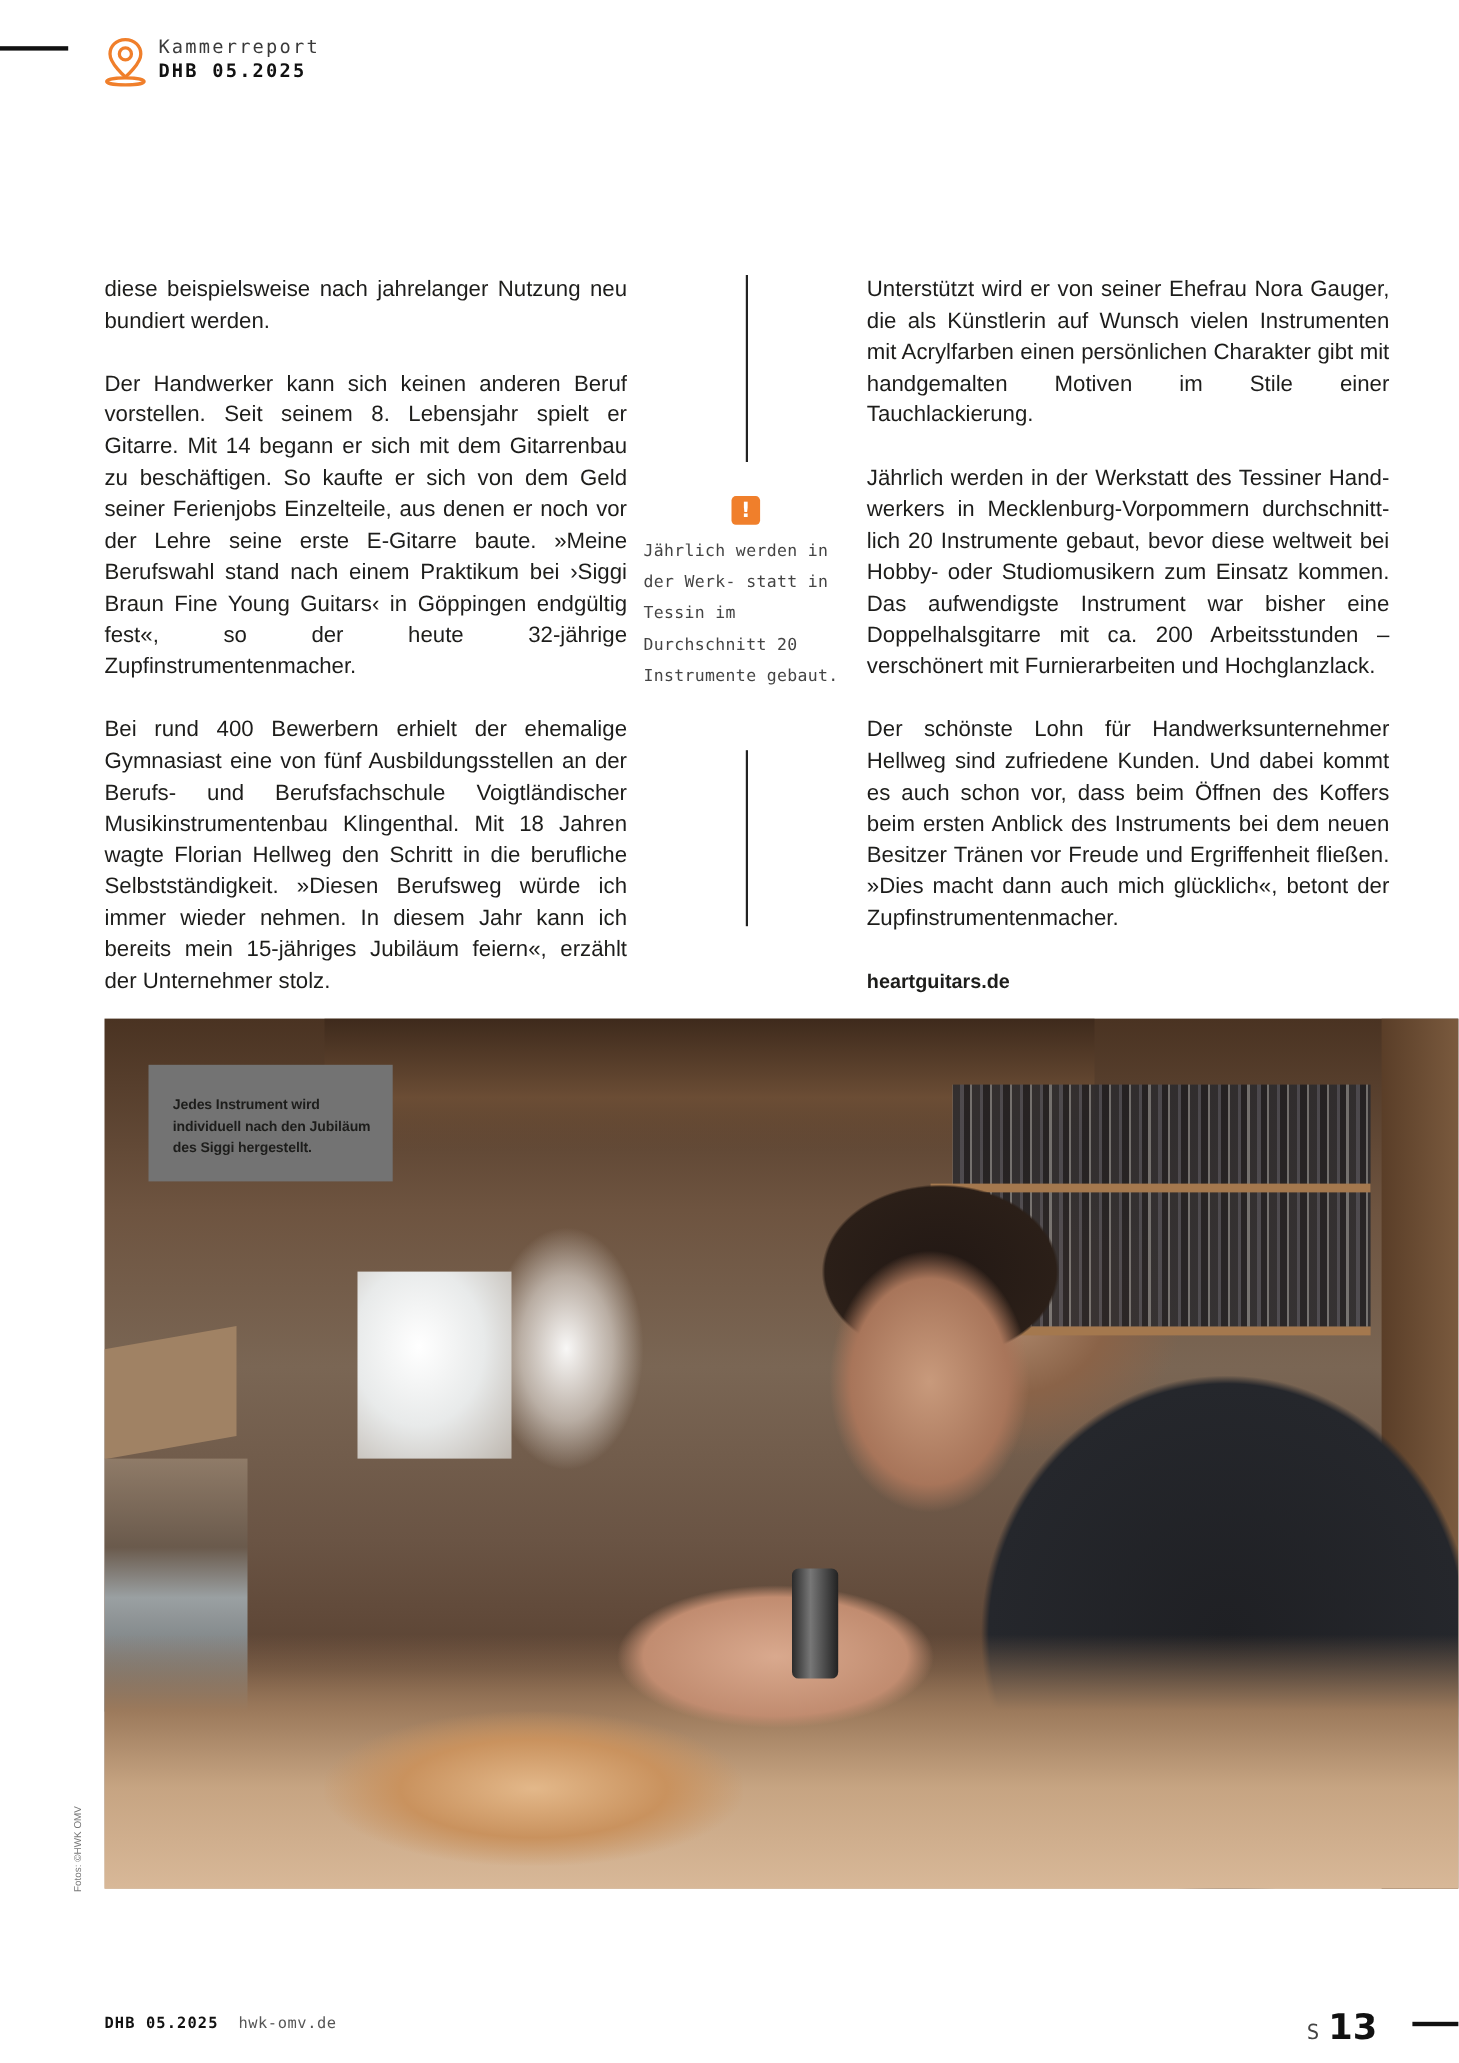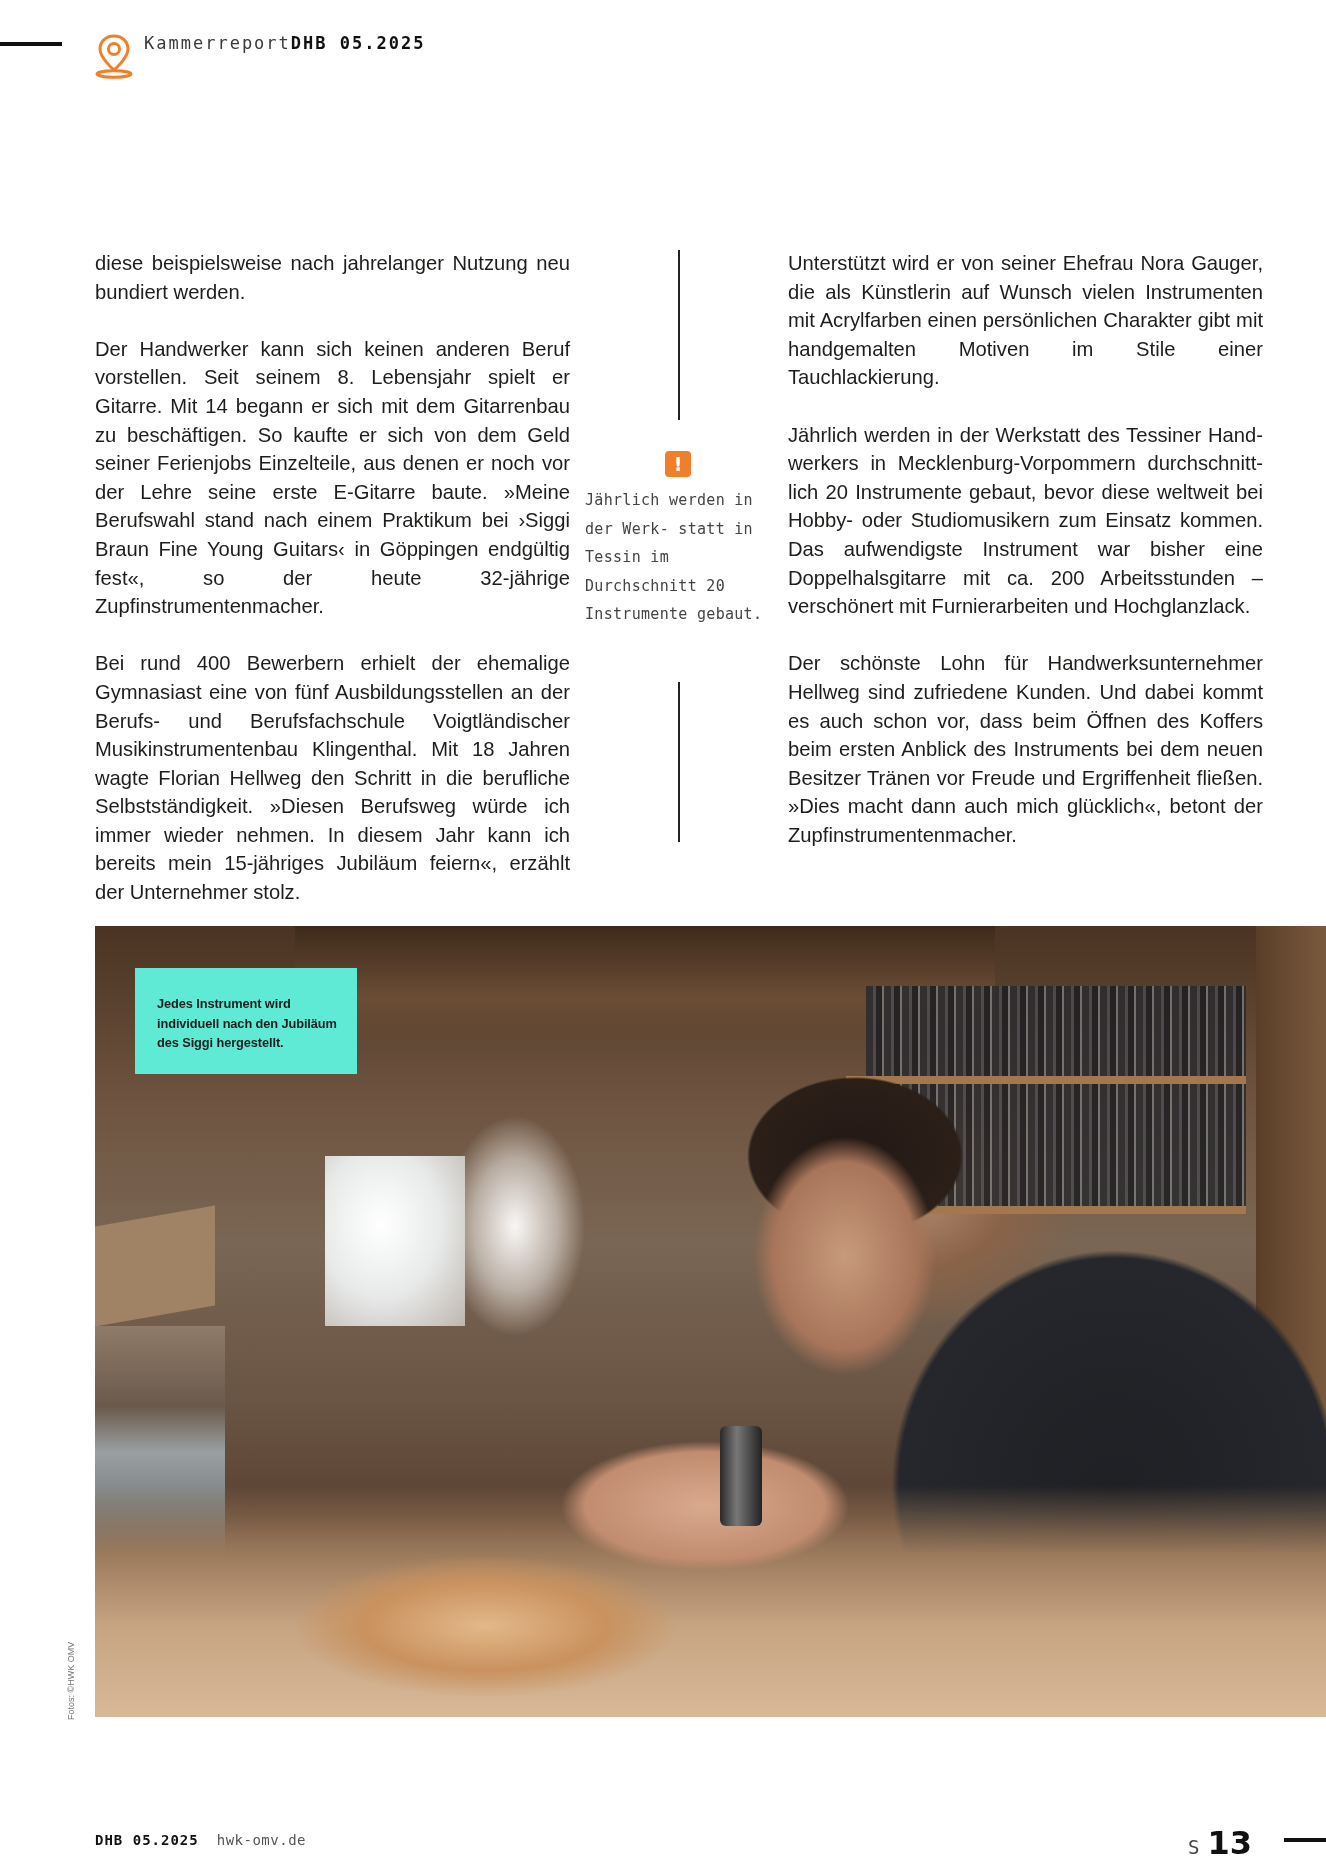--- a/index.html
+++ b/index.html
@@ -3,21 +3,21 @@
 <meta charset="utf-8">
 <style>
   * { box-sizing: border-box; margin: 0; padding: 0; }
   html, body { width: 1326px; height: 1875px; background: #ffffff; overflow: hidden; }
   body { position: relative; font-family: "Liberation Sans", sans-serif; color: #1d1d1b; }
 
   
   .top-rule { position: absolute; left: 0; top: 42px; width: 62px; height: 4px; background: #111; }
   .header { position: absolute; left: 94px; top: 32px; display: flex; align-items: flex-start; }
   .pin { width: 40px; height: 48px; margin-right: 10px; }
-  .hdr-text { display: flex; }
+  .hdr-text { display: flex; flex-direction: column; }
   .hdr-kicker { font-family: "DejaVu Sans Mono", monospace; font-size: 17px; letter-spacing: 2px; color: #3a3a3a; line-height: 22px; }
   .hdr-issue { font-family: "DejaVu Sans Mono", monospace; font-weight: bold; font-size: 17px; letter-spacing: 2px; color: #111; line-height: 22px; }
 
   
   .col { position: absolute; top: 249px; width: 475px; font-family: "Liberation Sans", sans-serif; font-size: 20.2px; line-height: 28.6px; color: #1d1d1b; text-align: justify; }
   .col.left { left: 95px; }
   .col.right { left: 788px; }
   .col p { margin-bottom: 28.6px; hyphens: manual; }
   .col .link { font-weight: bold; font-size: 18px; }
 
@@ -46,21 +46,21 @@
   .photo .brick { position: absolute; left: 0; top: 290px; width: 120px; height: 100px; background: #a08264; transform: skewY(-10deg); }
   .photo .person { position: absolute; left: 600px; top: 140px; width: 631px; height: 651px;
     background: radial-gradient(ellipse 130px 170px at 150px 190px, #c89a7c 0%, #a8755a 55%, transparent 70%),
                 radial-gradient(ellipse 150px 110px at 160px 90px, #221814 0%, #2b1f18 70%, transparent 72%),
                 radial-gradient(ellipse 360px 380px at 420px 420px, #1f2024 0%, #25272c 60%, transparent 62%); }
   .photo .table { position: absolute; left: 0; top: 560px; width: 100%; height: 231px; background: linear-gradient(180deg, transparent 0%, #9c7a5c 30%, #c6a482 60%, #d8b898 100%); }
   .photo .shavings { position: absolute; left: 200px; top: 630px; width: 380px; height: 140px; background: radial-gradient(ellipse at center, #e3b88a 0%, #c9925e 45%, transparent 72%); }
   .photo .hands { position: absolute; left: 380px; top: 470px; width: 420px; height: 190px; background: radial-gradient(ellipse 200px 90px at 230px 110px, #d9a98e 0%, #c18c70 60%, transparent 72%); }
   .photo .watch { position: absolute; left: 625px; top: 500px; width: 42px; height: 100px; background: linear-gradient(90deg, #2a2a2a, #777 40%, #222); border-radius: 6px; }
 
-  .caption-box { position: absolute; left: 135px; top: 968px; width: 222px; height: 106px; background: #5eead4; padding: 26px 0 0 22px; }
+  .caption-box { position: absolute; left: 135px; top: 968px; width: 222px; height: 106px; background: #737373; padding: 26px 0 0 22px; }
   .caption-box span { display: block; font-family: "Liberation Sans", sans-serif; font-size: 12.8px; font-weight: bold; line-height: 19.5px; color: #1d1d1b; letter-spacing: -0.1px; }
 
   .credit { position: absolute; left: 66px; top: 1720px; transform-origin: 0 0; transform: rotate(-90deg); font-family: "Liberation Sans", sans-serif; font-size: 9px; color: #777; white-space: nowrap; }
 
   
   .foot-left { position: absolute; left: 95px; top: 1832px; display: flex; align-items: baseline; }
   .foot-issue { font-family: "DejaVu Sans Mono", monospace; font-weight: bold; font-size: 14px; letter-spacing: 1px; color: #111; }
   .foot-url { font-family: "DejaVu Sans Mono", monospace; font-size: 14px; color: #555; margin-left: 18px; letter-spacing: 0.5px; text-align: right; }
   .foot-right { position: absolute; left: 1188px; top: 1824px; display: flex; align-items: baseline; }
   .foot-s { font-family: "DejaVu Sans Mono", monospace; font-size: 19px; color: #444; }
@@ -92,20 +92,21 @@
 
 <div class="vrule top"></div>
 <div class="alert-icon">!</div>
 <div class="side-quote">Jährlich werden in der Werk- statt in Tessin im Durchschnitt 20 Instrumente gebaut.</div>
 <div class="vrule bot"></div>
 
 <div class="col right">
   <p>Unterstützt wird er von seiner Ehefrau Nora Gauger, die als Künstlerin auf Wunsch vielen Instrumenten mit Acrylfarben einen persönlichen Charakter gibt mit handgemalten Motiven im Stile einer Tauchlackierung.</p>
   <p>Jährlich werden in der Werkstatt des Tessiner Hand­werkers in Mecklenburg-Vorpommern durchschnitt­lich 20 Instrumente gebaut, bevor diese weltweit bei Hobby- oder Studiomusikern zum Einsatz kommen. Das aufwendigste Instrument war bisher eine Doppelhals­gitarre mit ca. 200 Arbeitsstunden – verschönert mit Furnierarbeiten und Hochglanzlack.</p>
   <p>Der schönste Lohn für Handwerksunternehmer Hellweg sind zufriedene Kunden. Und dabei kommt es auch schon vor, dass beim Öffnen des Koffers beim ersten Anblick des Instruments bei dem neuen Besitzer Tränen vor Freu­de und Ergriffenheit fließen. »Dies macht dann auch mich glücklich«, betont der Zupfinstrumentenmacher.</p>
+  <p class="link">heartguitars.de</p>
 </div>
 
 <div class="photo" title="Instrument maker working at a workbench in a wooden workshop">
   <div class="ceiling"></div>
   <div class="shelf"></div>
   <div class="shelf-board" style="top:150px"></div>
   <div class="shelf-board" style="top:280px"></div>
   <div class="wall-beam"></div>
   <div class="window"></div>
   <div class="brick"></div>

